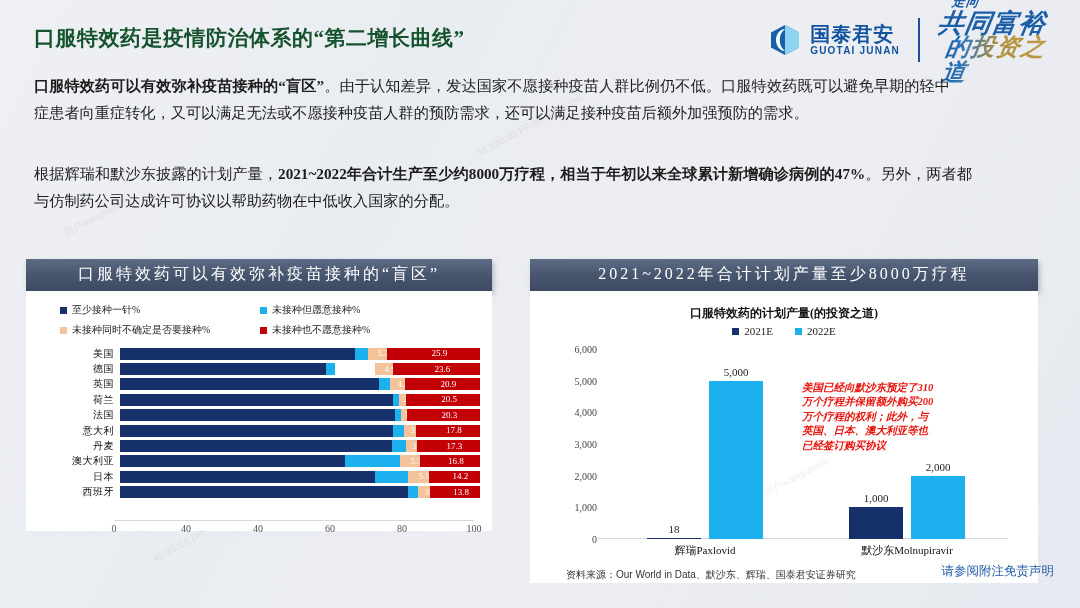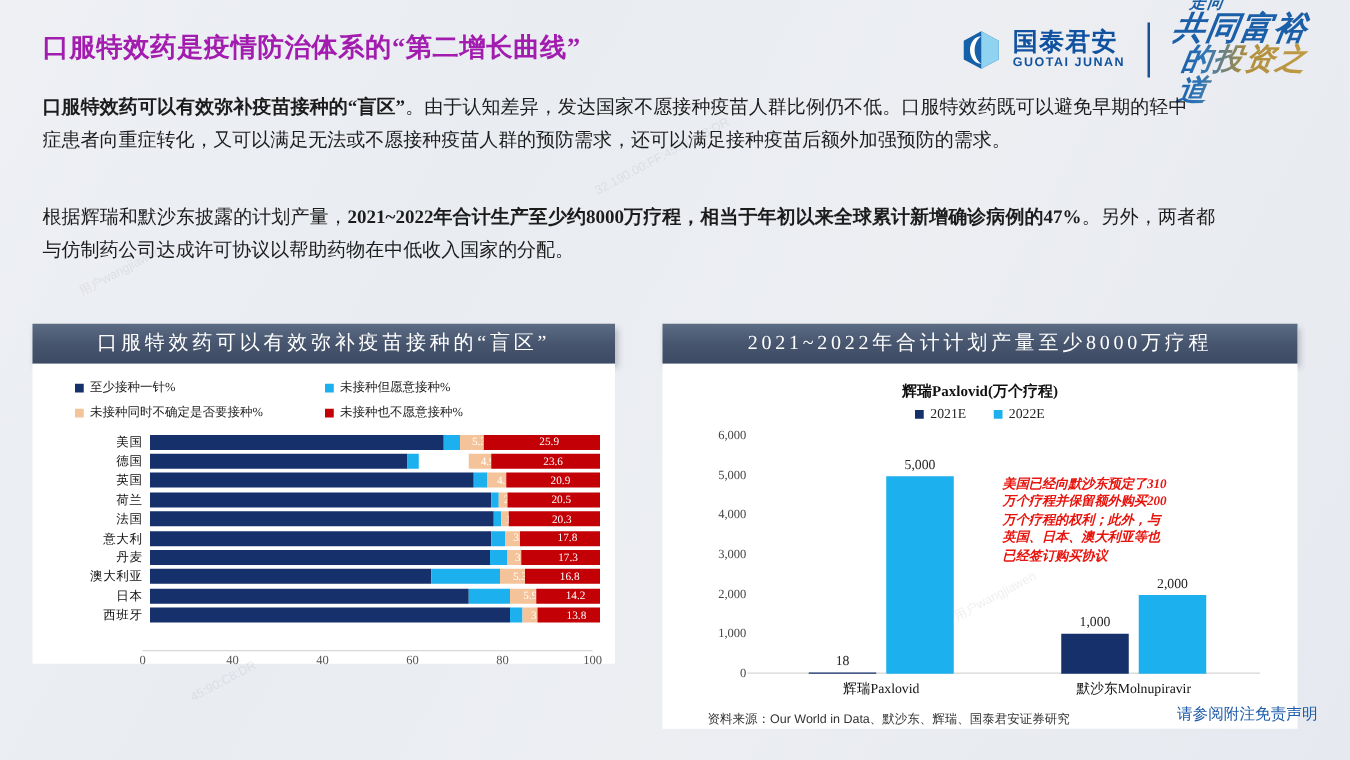--- a/index.html
+++ b/index.html
@@ -5,21 +5,21 @@
   html,body{margin:0;padding:0;}
   body{
     width:1080px;height:608px;overflow:hidden;
     font-family:"Liberation Serif", serif;
     background:linear-gradient(118deg,#eef0f4 0%,#e9ecf1 32%,#eceef2 58%,#e6e9ef 100%);
     position:relative;
   }
   
   .slide-title{
     position:absolute;left:34px;top:24px;
-    font-size:21px;font-weight:bold;color:#a21caf;
+    font-size:21px;font-weight:bold;color:#14532d;
     letter-spacing:.5px;
     font-family:"Liberation Serif", serif;
     white-space:nowrap;
   }
   .brand{
     position:absolute;right:14px;top:14px;height:52px;
     display:flex;align-items:center;gap:12px;
   }
   .brand-mark{display:flex;align-items:center;gap:8px;}
   .logo-hex{width:34px;height:34px;position:relative;}
@@ -359,21 +359,21 @@
         <div class="tk" style="left: 216px;">60</div>
         <div class="tk" style="left: 288px;">80</div>
         <div class="tk" style="left: 360px;">100</div>
       </div>
   </div>
 </div>
 
 <div class="panel" id="panel-right">
   <div class="panel-head">2021~2022年合计计划产量至少8000万疗程</div>
   <div class="panel-body">
-    <div class="r-title">辉瑞Paxlovid(万个疗程)</div>
+    <div class="r-title">口服特效药的计划产量(的投资之道)</div>
     <div class="legend-r" id="legend-right">
         <div class="lg">
           <i class="sw" style="background:#16306b"></i>
           <span>2021E</span>
         </div>
         <div class="lg">
           <i class="sw" style="background:#1cb0ee"></i>
           <span>2022E</span>
         </div>
       </div>

